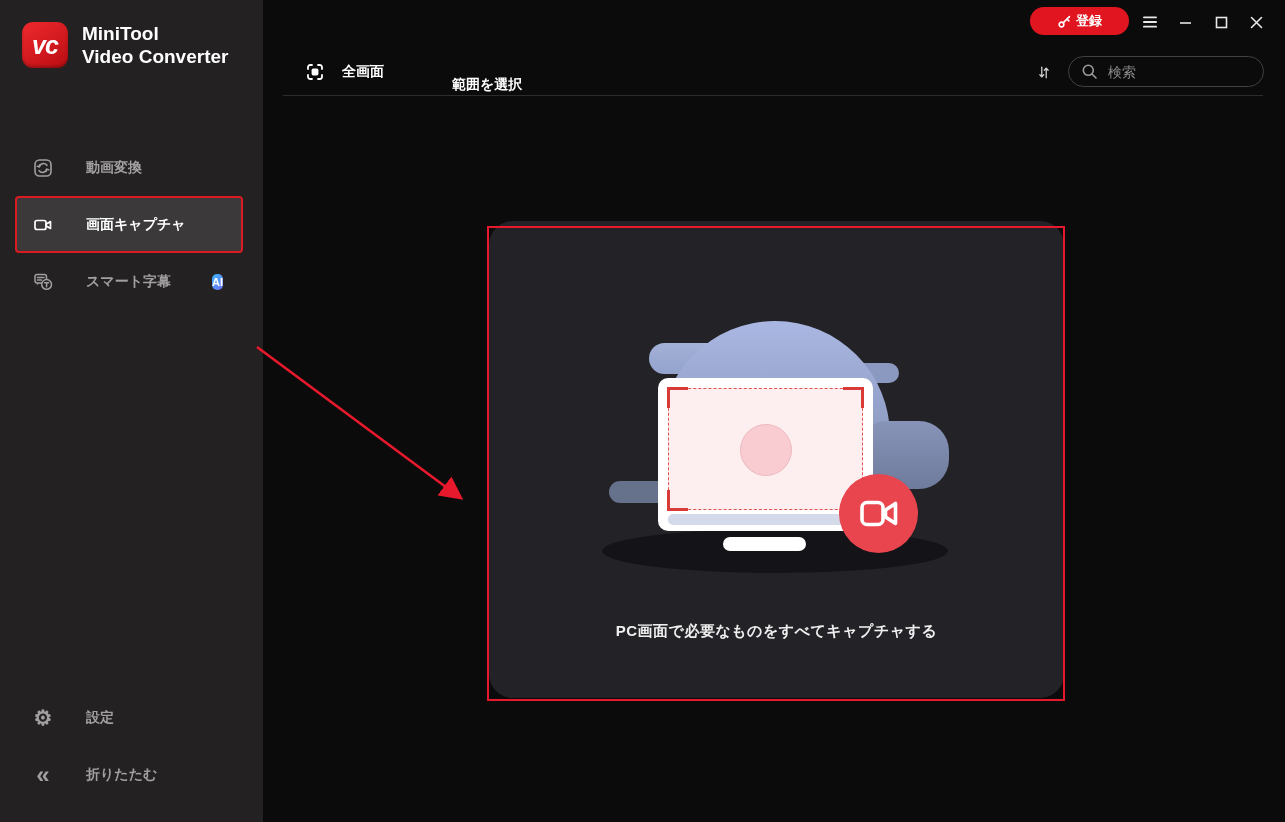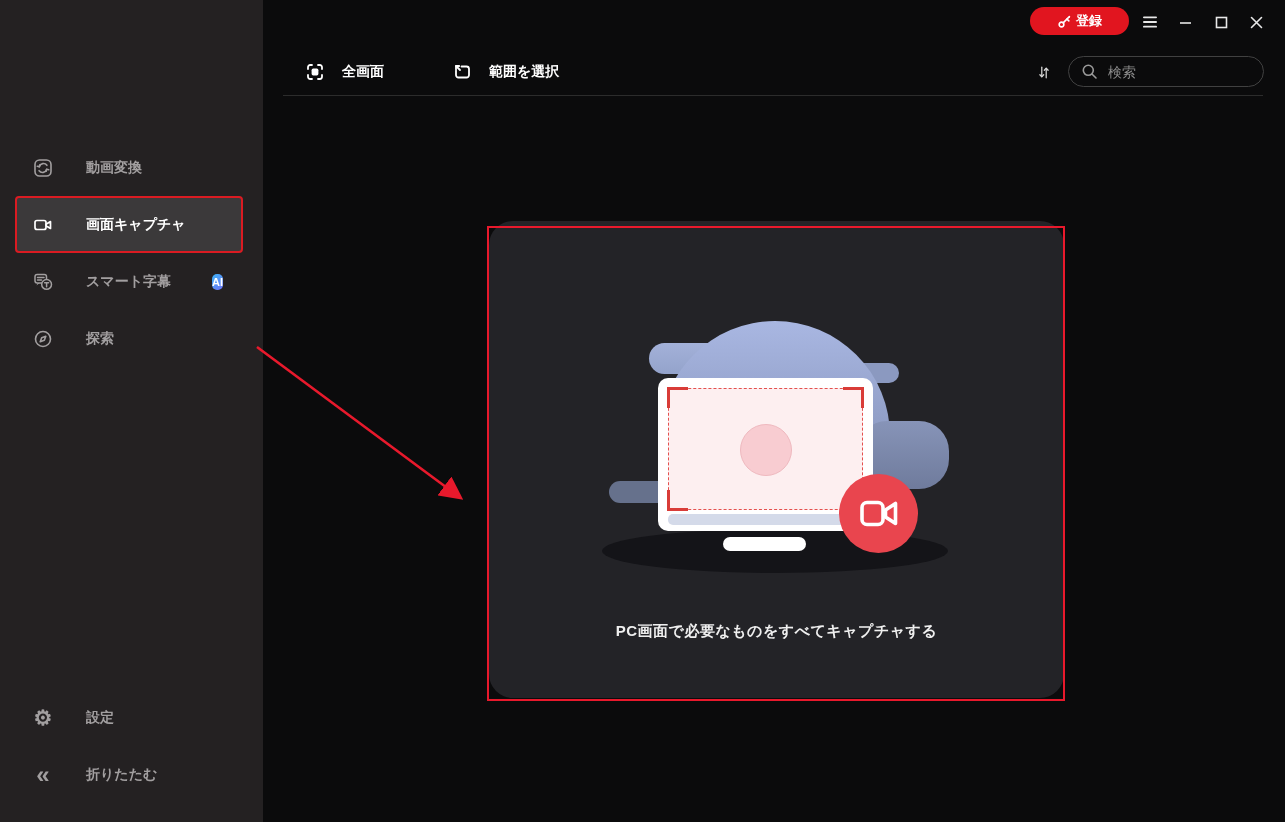--- a/index.html
+++ b/index.html
@@ -30,21 +30,21 @@
   
   .register-btn{position:absolute;left:1030px;top:7px;width:99px;height:28px;border-radius:14px;background:#e1151f;
     color:#fff;font-size:13px;font-weight:bold;display:flex;align-items:center;justify-content:center;gap:4px;
     border:none;cursor:pointer;z-index:3;}
   .win-btn{position:absolute;top:9px;width:26px;height:26px;display:flex;align-items:center;justify-content:center;
     background:transparent;border:none;cursor:pointer;z-index:3;}
   
   .tool-btn{position:absolute;top:58px;height:28px;display:flex;align-items:center;gap:17px;color:#fff;
     font-size:14px;font-weight:bold;background:transparent;border:none;cursor:pointer;z-index:3;}
   .tool-fullscreen{left:299px;}
-  .tool-region{left:446px;}
+  .tool-region{left:446px;flex-direction:column;}
   .sort-btn{position:absolute;left:1032px;top:57px;width:24px;height:30px;background:transparent;border:none;
     display:flex;align-items:center;justify-content:center;cursor:pointer;z-index:3;}
   .search-box{position:absolute;left:1068px;top:56px;width:196px;height:31px;box-sizing:border-box;
     border:1px solid #414141;border-radius:16px;display:flex;align-items:center;gap:8px;padding:0 12px;z-index:3;justify-content:center;}
   .search-box input{flex:1;background:transparent;border:none;outline:none;color:#ddd;font-size:14px;
     font-family:"Liberation Sans",sans-serif;min-width:0;}
   .search-box input::placeholder{color:#8b8b8b;}
   .toolbar-divider{position:absolute;left:283px;top:95px;width:980px;height:1px;background:#2c2c2c;z-index:1;}
   
   .capture-card{position:absolute;left:489px;top:221px;width:575px;height:477px;background:#232327;border-radius:24px;z-index:2;}
@@ -71,20 +71,27 @@
   .monitor-bar{margin-top:4px;width:187px;height:11px;border-radius:5px;background:#d4dae9;}
   .stand{position:absolute;left:234px;top:316px;width:83px;height:14px;border-radius:7px;background:#ffffff;}
   .record-btn{position:absolute;left:350px;top:253px;width:79px;height:79px;border-radius:50%;background:#e9454e;
     display:flex;align-items:center;justify-content:center;cursor:pointer;}
   .caption{position:absolute;left:0;top:401px;width:100%;text-align:center;color:#efefef;font-size:15px;font-weight:bold;letter-spacing:.5px;}
 </style>
 </head>
 <body>
 
 <div class="sidebar">
+  <div class="logo-row">
+    <div class="logo-badge">vc</div>
+    <div class="brand">
+      <div>MiniTool</div>
+      <div>Video Converter</div>
+    </div>
+  </div>
 
   <div class="nav">
     <div class="nav-item">
       <svg width="22" height="22" viewBox="0 0 22 22" fill="none" stroke="currentColor" stroke-width="1.6" stroke-linecap="round">
         <rect x="3" y="3" width="16" height="16" rx="4.5"></rect>
         <path d="M14.9,8.3 A4.3,4.3 0 0 0 7.3,9.7"></path>
         <path d="M7.3,9.7 l-2,-0.5 M7.3,9.7 l0.6,-2"></path>
         <path d="M7.1,13.7 A4.3,4.3 0 0 0 14.7,12.3"></path>
         <path d="M14.7,12.3 l2,0.5 M14.7,12.3 l-0.6,2"></path>
       </svg>
@@ -106,27 +113,20 @@
         <rect x="3" y="3.5" width="11.5" height="8.5" rx="2.2"></rect>
         <path d="M5.5,6.5 h6.5 M5.5,9 h4"></path>
         <path d="M5.8,12 l-1.3,2.4 l3,-2.4" fill="currentColor" stroke="none"></path>
         <circle cx="14.6" cy="13.4" r="4.9" fill="#242122"></circle>
         <path d="M12.6,11.8 h4 M14.6,11.8 v4"></path>
       </svg>
       <span>スマート字幕</span>
       <span class="ai-badge">AI</span>
     </div>
 
-    <div class="nav-item">
-      <svg width="22" height="22" viewBox="0 0 22 22" fill="none" stroke="currentColor" stroke-width="1.6" stroke-linecap="round" stroke-linejoin="round">
-        <circle cx="11" cy="11" r="7.5"></circle>
-        <path d="M13.8,8.2 L12.3,12.3 L8.2,13.8 L9.7,9.7 Z"></path>
-      </svg>
-      <span>探索</span>
-    </div>
   </div>
 
   <div class="nav-footer">
     <div class="nav-item">
       <span class="gear-glyph">⚙</span>
       <span>設定</span>
     </div>
     <div class="nav-item">
       <span class="collapse-glyph">«</span>
       <span>折りたたむ</span>

